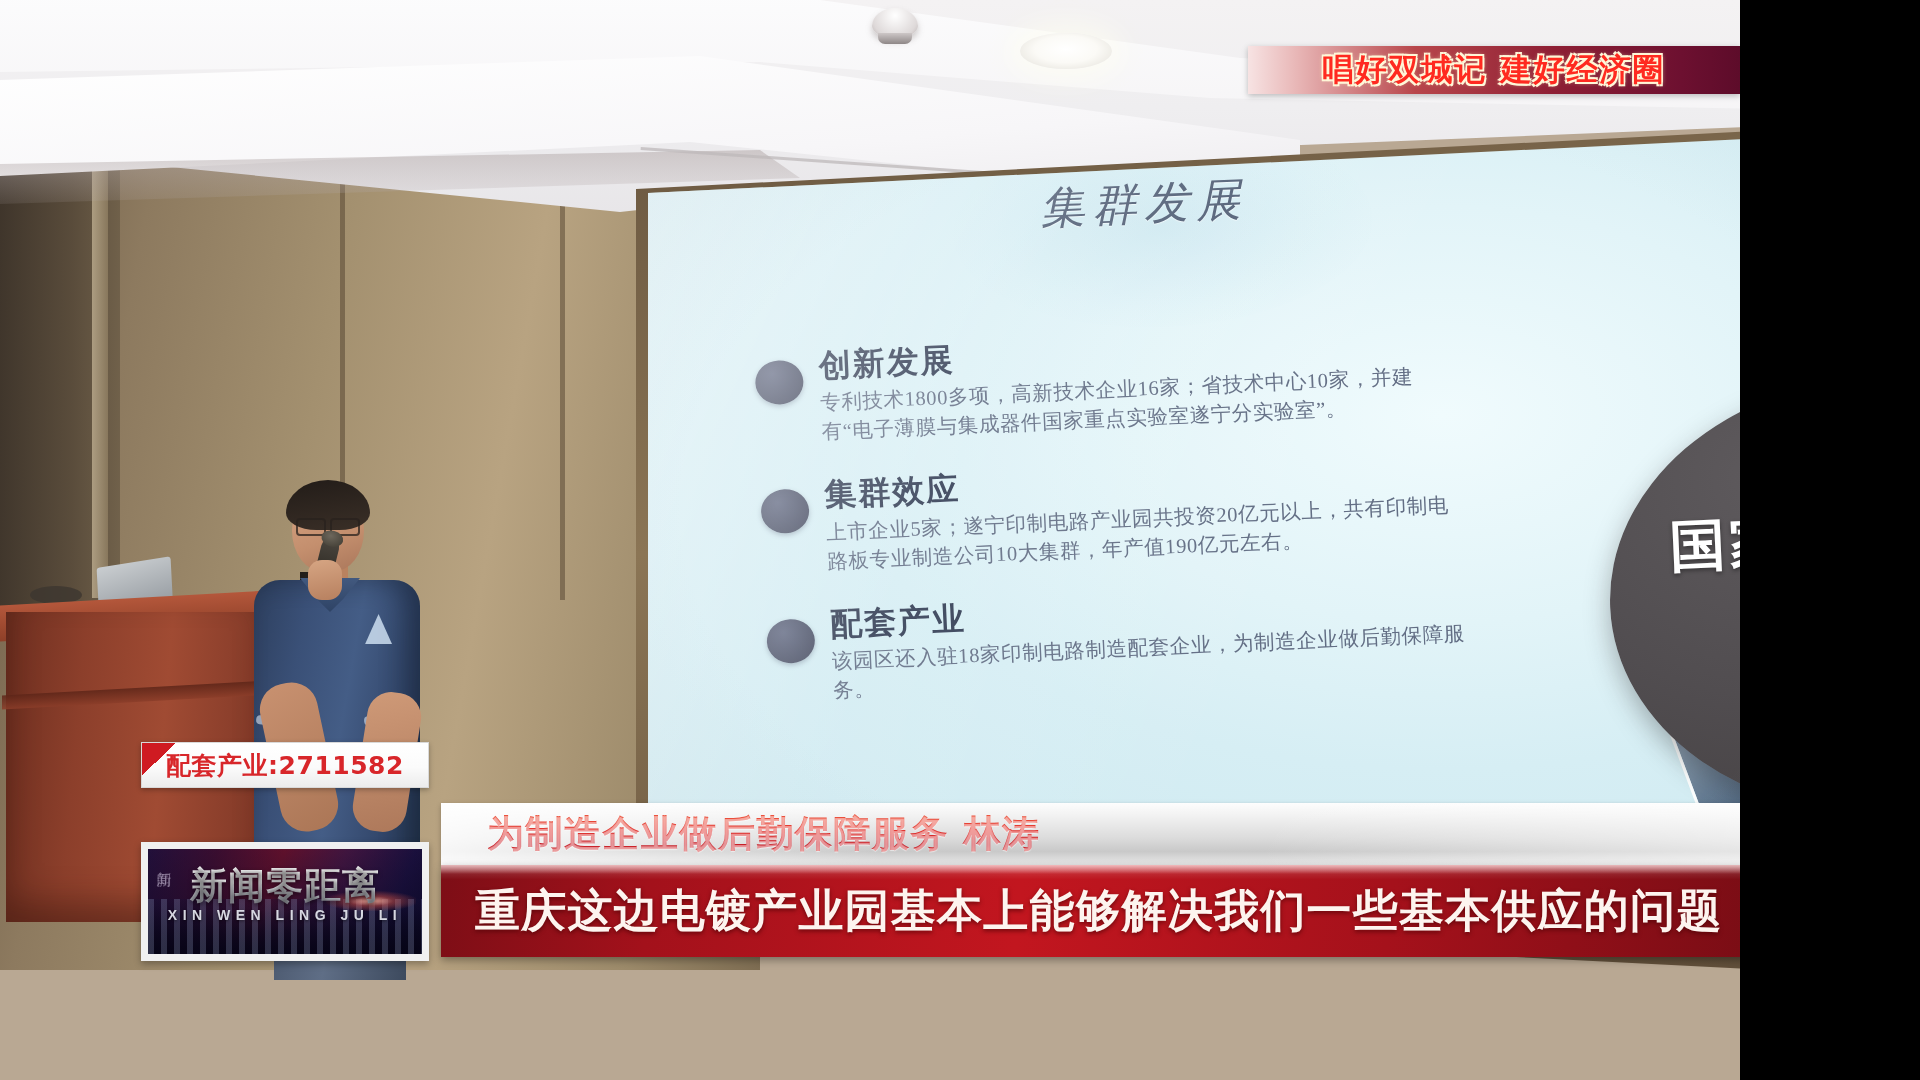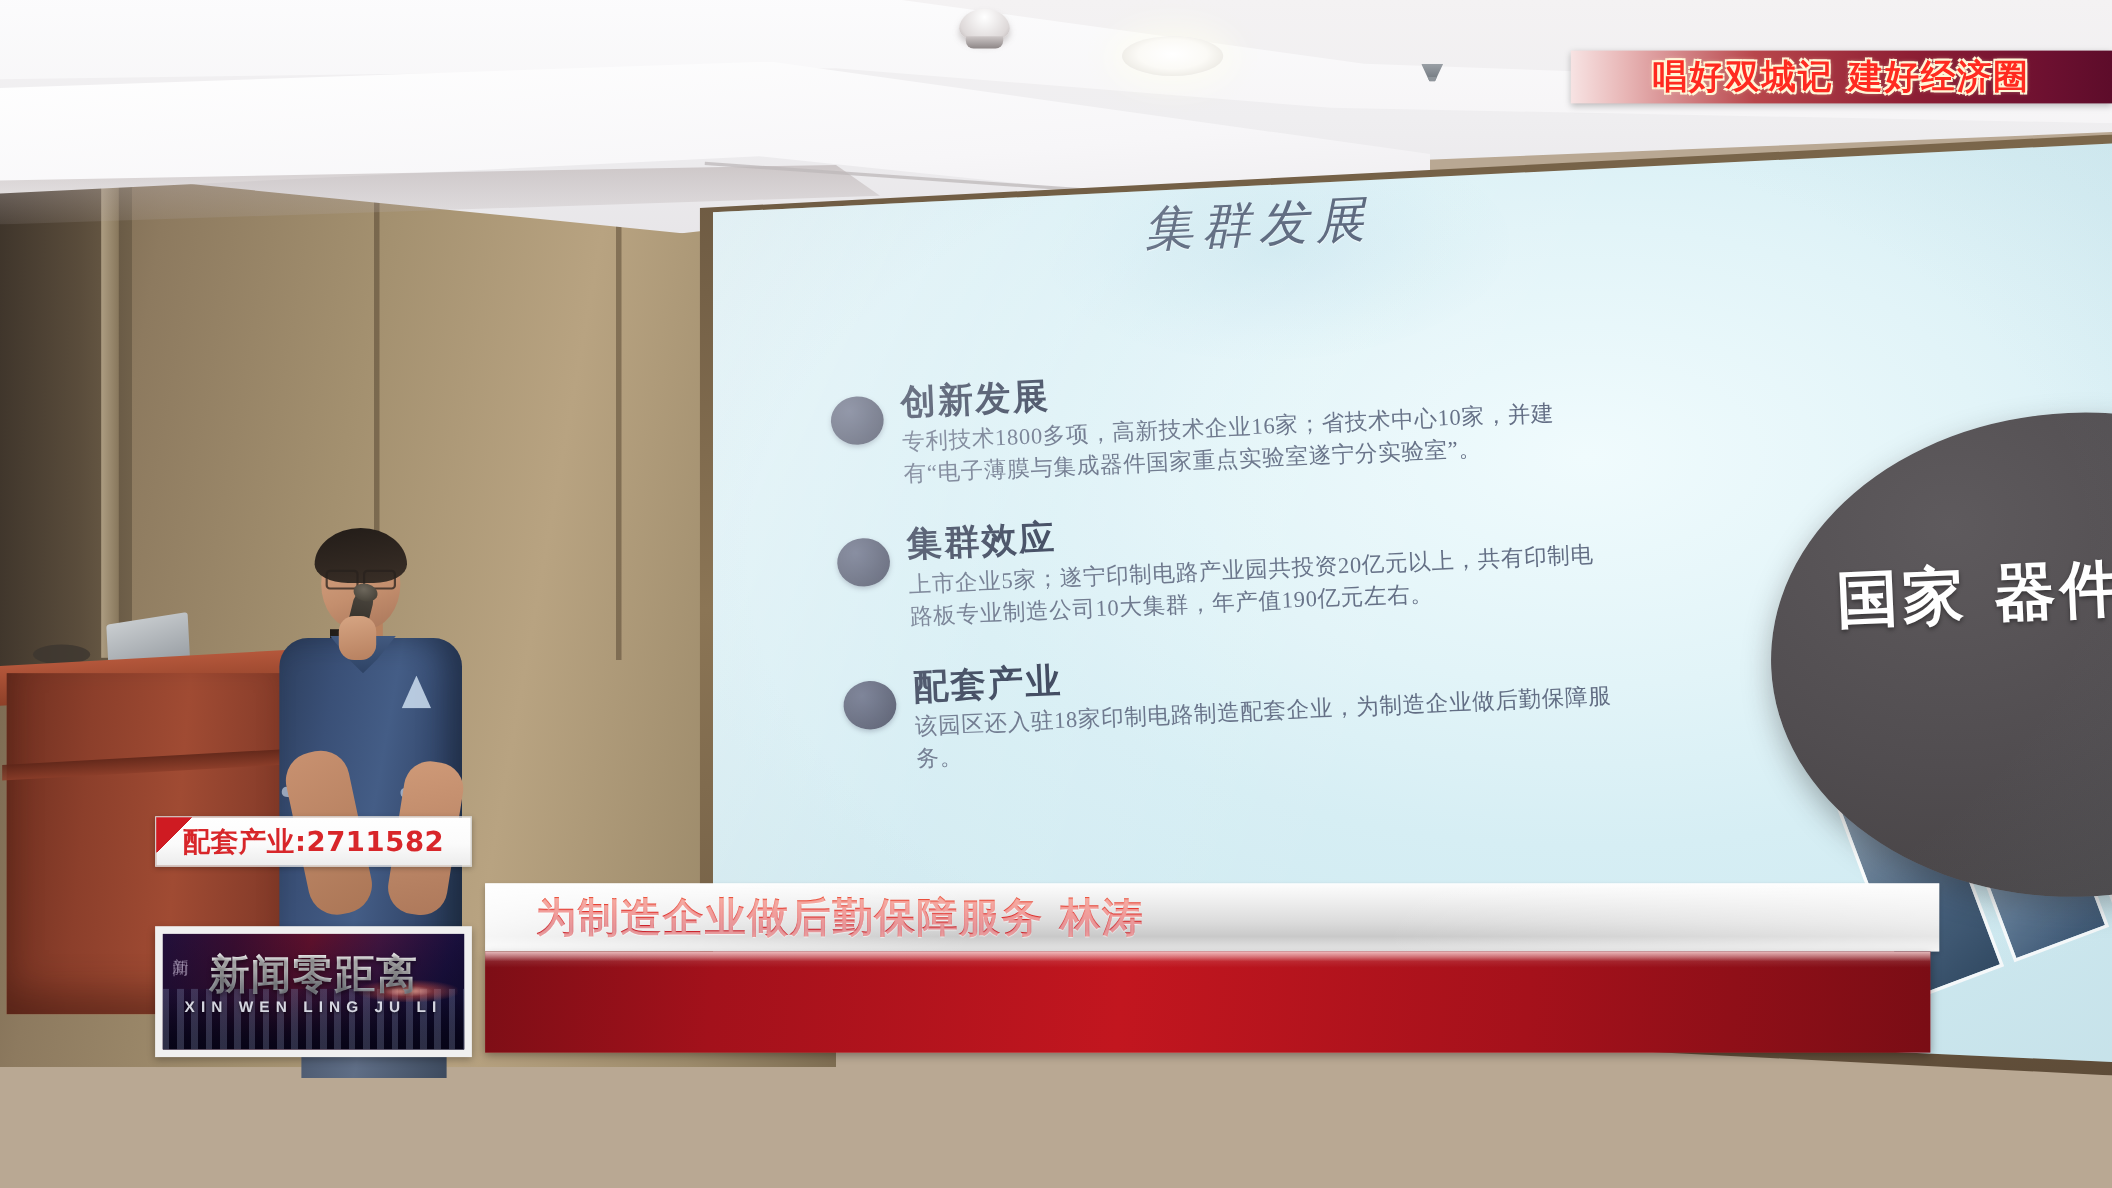--- a/index.html
+++ b/index.html
@@ -4,21 +4,21 @@
 <style>
   * { margin:0; padding:0; box-sizing:border-box; }
   html,body {
     width:1920px; height:1080px; overflow:hidden;
     background:#000;
     font-family:"Liberation Sans","DejaVu Sans",sans-serif;
   }
 
   
   #stage {
-    position:relative; width:1920px; height:1080px; overflow:hidden;
+    position:relative; width:1740px; height:1080px; overflow:hidden;
     background:#b9a893;
   }
 
   
   .room-wall-left {
     position:absolute; left:0; top:110px; width:760px; height:860px;
     background:linear-gradient(100deg,#6b5a45 0%,#8d7a5f 18%,#a3906f 40%,#b8a381 62%,#9d8b6b 85%,#7e6d52 100%);
   }
   .wall-panel-a {
     position:absolute; left:0; top:120px; width:120px; height:500px;
@@ -529,15 +529,16 @@
       <div class="proglogo-py">XIN WEN LING JU LI</div>
     </div>
   </div>
 
   <div class="namebar">
     <span class="namebar-text">为制造企业做后勤保障服务 林涛</span>
   </div>
 
   <div class="subbar">
     <div class="subbar-hl"></div>
+    <span class="subbar-text">重庆这边电镀产业园基本上能够解决我们一些基本供应的问题</span>
   </div>
 
 </div>
 
 </body></html>

